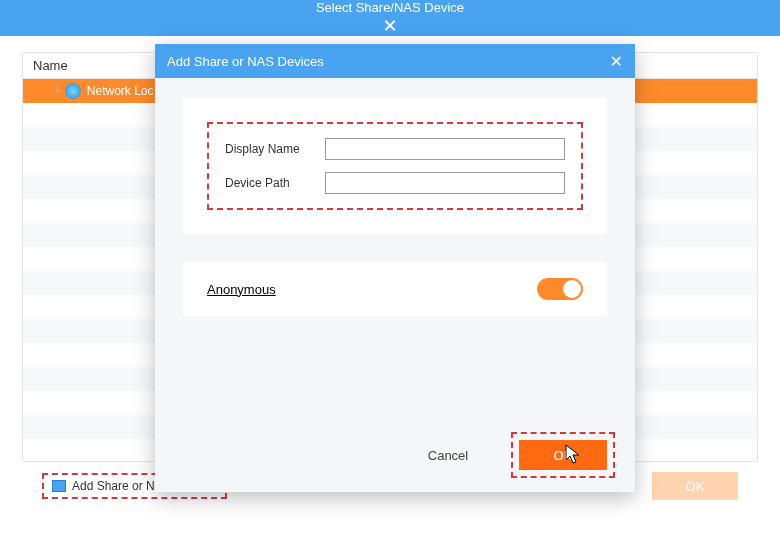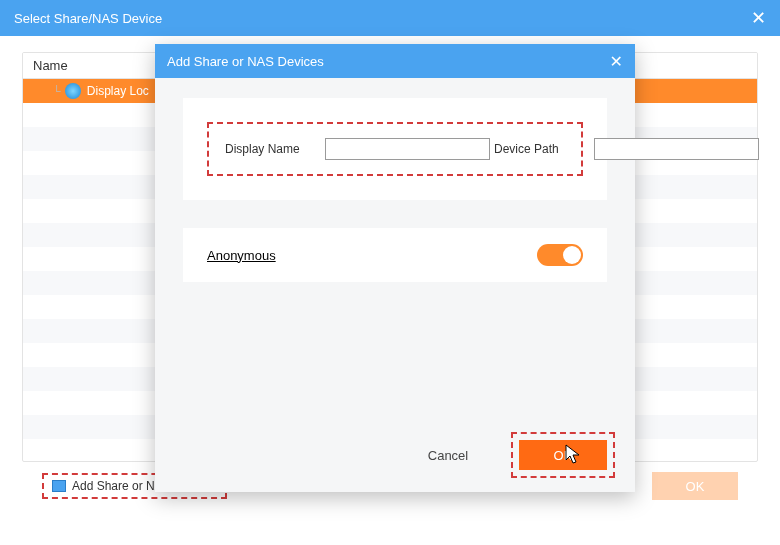--- a/index.html
+++ b/index.html
@@ -1,20 +1,20 @@
 <!DOCTYPE html>
 <html><head>
   <meta charset="utf-8">
   <style>
     * { box-sizing: border-box; margin: 0; padding: 0; font-family: "Segoe UI", Tahoma, sans-serif; }
     body { width: 780px; height: 545px; overflow: hidden; background: #fff; position: relative; font-size: 13px; }
 
     
     .parent-window { width: 780px; height: 545px; background: #fff; }
-    .parent-titlebar { height: 36px; background: #4aa3f0; display: flex; align-items: center; padding: 0 14px; color: #fff; justify-content: space-between; }
+    .parent-titlebar { height: 36px; background: #4aa3f0; display: flex; align-items: center; padding: 0 14px; color: #fff; justify-content: space-between; flex-direction: column; }
     .parent-close { color: #fff; font-size: 18px; cursor: pointer; }
 
     .parent-body { padding: 16px 22px 12px 22px; }
     .list-area { border: 1px solid #e3e3e3; border-radius: 2px; height: 410px; overflow: hidden; }
     .list-header { height: 26px; display: flex; align-items: center; padding: 0 10px; border-bottom: 1px solid #e3e3e3; background: #fff; font-size: 13px; color: #333; }
     .list-rows { }
     .list-row { height: 24px; display: flex; align-items: center; padding-left: 30px; font-size: 12px; }
     .list-row.alt { background: #f7f8fa; }
     .list-row.selected { background: #ff8a2b; color: #fff; }
     .net-icon { width: 16px; height: 16px; border-radius: 50%; background: radial-gradient(#7fd6ff,#1b86d6); margin-right: 6px; display: flex; align-items: center; justify-content: center; }
@@ -28,21 +28,21 @@
     .btn.cancel-plain { color: #444; background: transparent; border: none; margin-right: 10px; text-align: center; }
     .btn.ok-disabled { background: #ffd2b0; color: #fff; border: none; }
 
     
     .modal { position: absolute; left: 155px; top: 44px; width: 480px; height: 448px; background: #f5f6f7; box-shadow: 0 6px 20px rgba(0,0,0,0.25); }
     .modal-titlebar { height: 34px; background: #4aa3f0; display: flex; align-items: center; justify-content: space-between; padding: 0 12px; color: #fff; font-size: 13px; }
     .modal-close { color: #fff; font-size: 16px; cursor: pointer; }
     .modal-body { padding: 20px 28px 10px 28px; }
 
     .form-panel { background: #fff; padding: 24px 24px; }
-    .form-dashed { border: 2px dashed #d23b3b; padding: 14px 16px; display: flex; flex-direction: row; gap: 4px; }
+    .form-dashed { border: 2px dashed #d23b3b; padding: 14px 16px; display: flex; flex-direction: column; gap: 12px; }
     .form-row { display: flex; align-items: center; gap: 8px; }
     .form-label { width: 92px; font-size: 12px; color: #333; }
     .form-input { flex: 1; height: 22px; border: 1px solid #9a9a9a; background: #fff; padding: 0 4px; font-size: 12px; }
 
     .anon-panel { background: #fff; margin-top: 28px; padding: 16px 24px; display: flex; align-items: center; justify-content: space-between; text-decoration: underline; }
     .toggle { width: 46px; height: 22px; background: #ff8a2b; border-radius: 11px; position: relative; cursor: pointer; }
     .toggle-knob { position: absolute; right: 2px; top: 2px; width: 18px; height: 18px; background: #fff; border-radius: 50%; }
 
     .modal-footer { position: absolute; bottom: 14px; right: 20px; display: flex; align-items: center; gap: 10px; }
     .ok-highlight { border: 2px dashed #d23b3b; padding: 6px; }
@@ -58,21 +58,21 @@
     <span class="parent-close">✕</span>
   </div>
 
   <div class="parent-body">
     <div class="list-area">
       <div class="list-header">Name</div>
       <div class="list-rows">
         <div class="list-row selected">
           <span class="tree-elbow">└</span>
           <span class="net-icon"></span>
-          <span>Display Loc</span>
+          <span>Network Loc</span>
         </div>
         <div class="list-row"></div>
         <div class="list-row alt"></div>
         <div class="list-row"></div>
         <div class="list-row alt"></div>
         <div class="list-row"></div>
         <div class="list-row alt"></div>
         <div class="list-row"></div>
         <div class="list-row alt"></div>
         <div class="list-row"></div>

